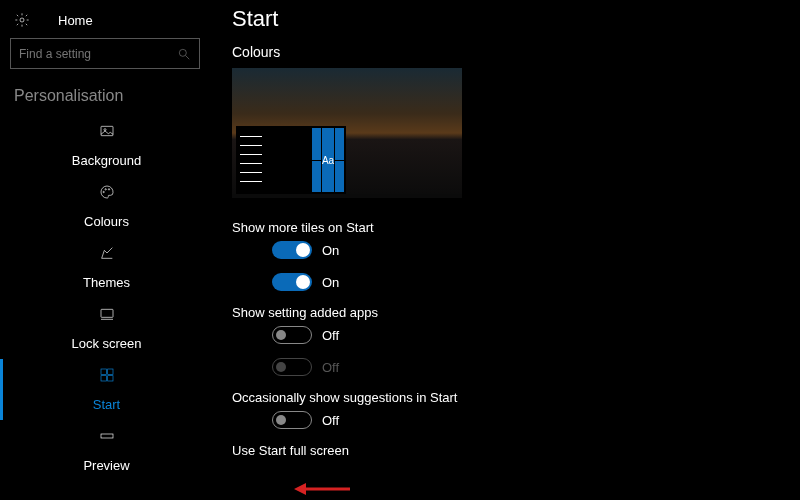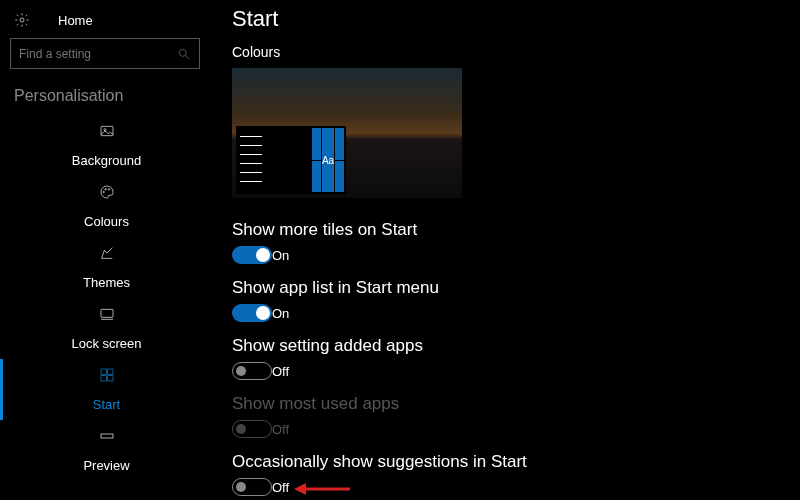--- a/index.html
+++ b/index.html
@@ -126,29 +126,31 @@
   .mini-taskbar {
     position: absolute;
     left:0; right:0; bottom:0;
     height:4px;
     background: #0b0b0b;
   }
   .setting-row {
     margin-bottom: 14px;
   }
   .setting-label {
-    font-size: 17px;
+    font-size: 13px;
     margin-bottom: 6px;
     color: #fff;
   }
   .setting-row.disabled .setting-label,
   .setting-row.disabled .toggle-state { color: #555; }
   .toggle-wrap {
     display: flex;
     align-items: center;
+    gap: 10px;
+    margin-left: 40px;
   }
   .toggle {
     width: 40px;
     height: 18px;
     border-radius: 9px;
     position: relative;
     cursor: pointer;
   }
   .toggle.off {
     border: 1px solid #888;
@@ -310,41 +312,39 @@
     <div class="setting-label">Show more tiles on Start</div>
     <div class="toggle-wrap">
       <div class="toggle on">
           <div class="knob"></div>
         </div>
       <span class="toggle-state">On</span>
     </div>
   </div>
 
   <div class="setting-row">
-    <div class="setting-label">Show app list in Start menu</div>
     <div class="toggle-wrap">
       <div class="toggle on">
           <div class="knob"></div>
         </div>
       <span class="toggle-state">On</span>
     </div>
   </div>
 
   <div class="setting-row">
     <div class="setting-label">Show setting added apps</div>
     <div class="toggle-wrap">
       <div class="toggle off">
           <div class="knob"></div>
         </div>
       <span class="toggle-state">Off</span>
     </div>
   </div>
 
   <div class="setting-row disabled">
-    <div class="setting-label">Show most used apps</div>
     <div class="toggle-wrap">
       <div class="toggle disabled">
           <div class="knob"></div>
         </div>
       <span class="toggle-state">Off</span>
     </div>
   </div>
 
   <div class="setting-row">
     <div class="setting-label">Occasionally show suggestions in Start</div>

